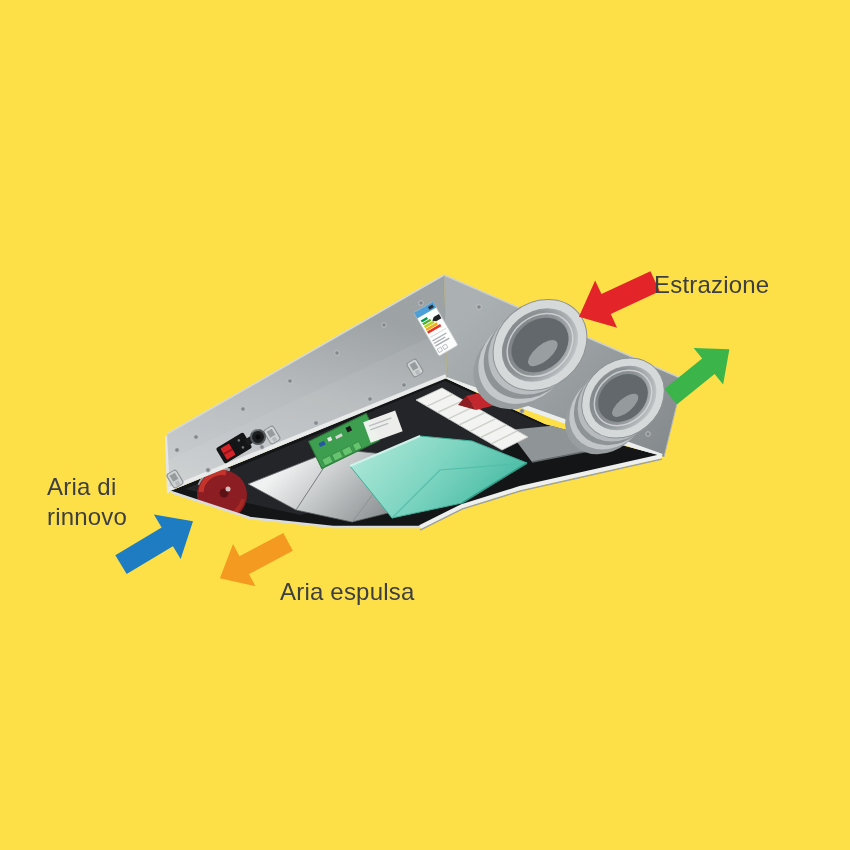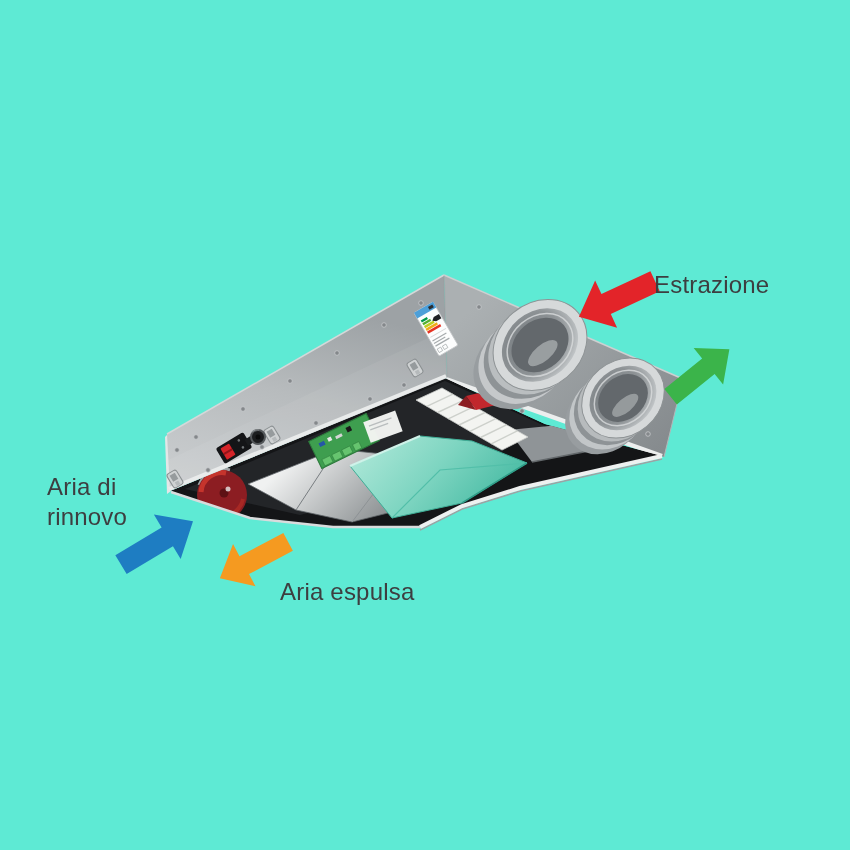--- a/index.html
+++ b/index.html
@@ -1,17 +1,17 @@
 <!DOCTYPE html>
 <html><head>
 <meta charset="utf-8">
 <style>
   html,body{margin:0;padding:0;background:#fff;}
   .stage{
-    position:relative;width:850px;height:850px;background:#5eead4;overflow:hidden;
+    position:relative;width:850px;height:850px;background:#fde047;overflow:hidden;
     font-family:"Liberation Sans","DejaVu Sans",sans-serif;
   }
   .stage svg{position:absolute;left:0;top:0;}
   .flow-label{
     position:absolute;color:#3d3e40;font-size:24px;font-weight:400;
     letter-spacing:.2px;line-height:30px;white-space:nowrap;
   }
   #lbl-estrazione{left:654px;top:270px;}
   #lbl-immissione{left:659px;top:396px;}
   #lbl-rinnovo{left:47px;top:472px;}

